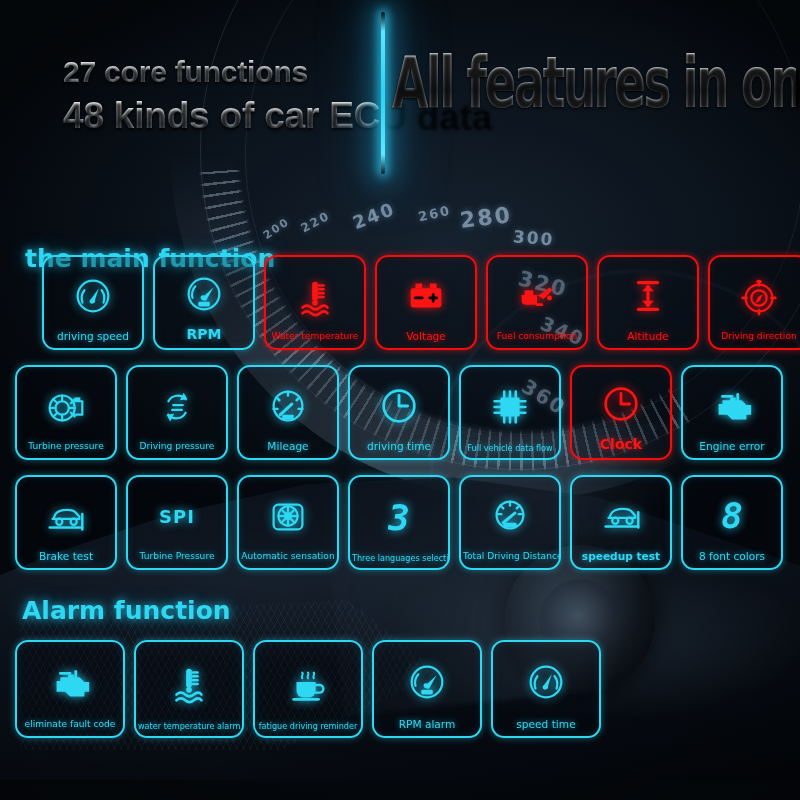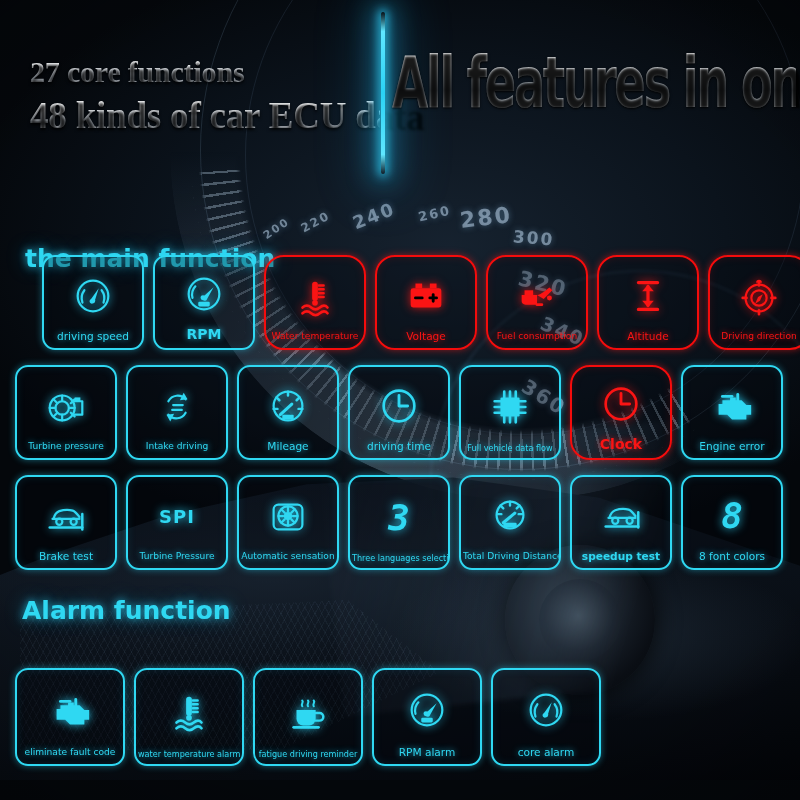--- a/index.html
+++ b/index.html
@@ -118,27 +118,28 @@
   
   #header { position:absolute; left:0; top:0; width:800px; height:178px; z-index:5; }
   .divider {
     position:absolute; left:381px; top:12px; width:4px; height:162px;
     background:linear-gradient(180deg, rgba(60,220,255,0.0) 0%, #5fe6ff 12%, #2ad2f5 50%, #5fe6ff 88%, rgba(60,220,255,0.0) 100%);
     box-shadow:0 0 10px 3px rgba(45,205,245,0.75), 0 0 26px 9px rgba(35,180,230,0.40), 0 0 52px 18px rgba(25,150,210,0.20);
     border-radius:2px;
   }
   .h-left { position:absolute; left:30px; top:52px; width:350px; text-align:left; }
   .h-line {
-    font-family:Liberation Serif, serif;
+    font-family:Liberation Sans, sans-serif;
     font-weight:700; font-size:30px; line-height:1.32;
     letter-spacing:-0.2px;
     background:linear-gradient(180deg,#ffffff 0%,#f2f4f6 32%,#b9bfc6 52%,#8d949c 66%,#d7dbe0 84%,#ffffff 100%);
     -webkit-background-clip:text; background-clip:text; color:transparent;
     text-shadow:0 2px 3px rgba(0,0,0,0.85);
     white-space:nowrap;
+    margin-left:33px;
   }
   .h-line.l2 { font-size:37px; }
   .h-right {
     position:absolute; left:392px; top:46px; width:404px;
     font-family:"DejaVu Sans", sans-serif;
     font-weight:700; font-size:47px; line-height:1;
     letter-spacing:-2.6px;
     transform:scaleY(1.52); transform-origin:left top;
     background:linear-gradient(180deg,#ffffff 0%,#f6f8fa 26%,#aeb6bd 48%,#7e868e 62%,#cdd3d9 80%,#ffffff 100%);
     -webkit-background-clip:text; background-clip:text; color:transparent;
@@ -154,37 +155,36 @@
     text-shadow:0 0 9px rgba(40,200,235,0.85), 0 0 20px rgba(30,170,215,0.45);
     white-space:nowrap;
   }
   #title-main  { left:25px; top:200px;margin-top:44px; }
   #title-alarm { left:22px; top:596px; }
 
   .grid { position:absolute; z-index:6; display:flex; gap:9px; }
   #row1 { left:15px; top:255px;margin-left:27px; }
   #row2 { left:15px; top:365px; }
   #row3 { left:15px; top:475px; }
-  #row-alarm { left:15px; top:668px;border-radius:28px; }
+  #row-alarm { left:15px; top:640px;border-radius:28px; }
 
   .tile {
     width:102px; height:95px;
     border:2px solid #2fd8f2; border-radius:13px;
     position:relative;
     display:flex; flex-direction:column; align-items:center; justify-content:flex-start;
     background:rgba(2,7,12,0.30);
     box-shadow:0 0 7px rgba(40,200,235,0.48), inset 0 0 9px rgba(25,150,195,0.16);
     overflow:hidden;
   }
   #row-alarm .tile { width:110px; height:98px; }
 
   .tile.red {
     border-color:#f50c0c;
     box-shadow:0 0 7px rgba(240,25,25,0.55), inset 0 0 9px rgba(190,15,15,0.18);
-    border-radius:20px;
   }
 
   .tile .ico {
     flex:1 1 auto; display:flex; align-items:center; justify-content:center;
     width:100%; padding-top:4px;
   }
   .tile .ico svg { display:block; filter:drop-shadow(0 0 5px rgba(40,200,235,0.9)); }
   .tile.red .ico svg { filter:drop-shadow(0 0 5px rgba(245,20,20,0.85)); }
 
   .tile .lbl {
@@ -359,21 +359,21 @@
     <div class="tile">
       <div class="ico" style="color: rgb(47, 216, 242);">
         <svg width="46" height="46" viewBox="0 0 48 48" fill="none" stroke="currentColor" stroke-width="2.3" stroke-linecap="round" stroke-linejoin="round">
           <path d="M15 18a11 11 0 0 1 18-2"></path>
           <path d="m31 9 4 7-8 1z" fill="currentColor" stroke="none"></path>
           <path d="M33 30a11 11 0 0 1-18 2"></path>
           <path d="m17 39-4-7 8-1z" fill="currentColor" stroke="none"></path>
           <path d="M20 22h10M19 27h10"></path>
         </svg>
       </div>
-      <div class="lbl xs">Intake driving</div>
+      <div class="lbl xs">Driving pressure</div>
     </div>
     <div class="tile">
       <div class="ico" style="color: rgb(47, 216, 242);">
         <svg width="46" height="46" viewBox="0 0 48 48" fill="none" stroke="currentColor" stroke-width="2.3" stroke-linecap="round" stroke-linejoin="round">
           <circle cx="24" cy="24" r="15"></circle>
           <path d="M24 9v4M12 15l3 3M9 27h4M39 27h-4M36 15l-3 3" stroke-width="2.6"></path>
           <path d="M16 33 28 22" stroke-width="3.2"></path>
           <rect x="18" y="33" width="12" height="5" rx="1.3" fill="currentColor" stroke="none"></rect>
         </svg>
       </div>
@@ -534,15 +534,15 @@
     <div class="tile">
       <div class="ico" style="color: rgb(47, 216, 242);">
         <svg width="46" height="46" viewBox="0 0 48 48" fill="none" stroke="currentColor" stroke-width="2.3" stroke-linecap="round" stroke-linejoin="round">
           <circle cx="24" cy="24" r="16"></circle>
           <path d="M13 31a14 14 0 0 1 2-13"></path>
           <path d="M35 31a14 14 0 0 0-2-13"></path>
           <path d="M30 16 22 27a2.6 2.6 0 1 0 3.4 3.4z" fill="currentColor" stroke="none"></path>
           <circle cx="24" cy="29" r="2.4" fill="currentColor" stroke="none"></circle>
         </svg>
       </div>
-      <div class="lbl s">core alarm</div>
+      <div class="lbl s">speed time</div>
     </div>
   </div>
 
 </body></html>

